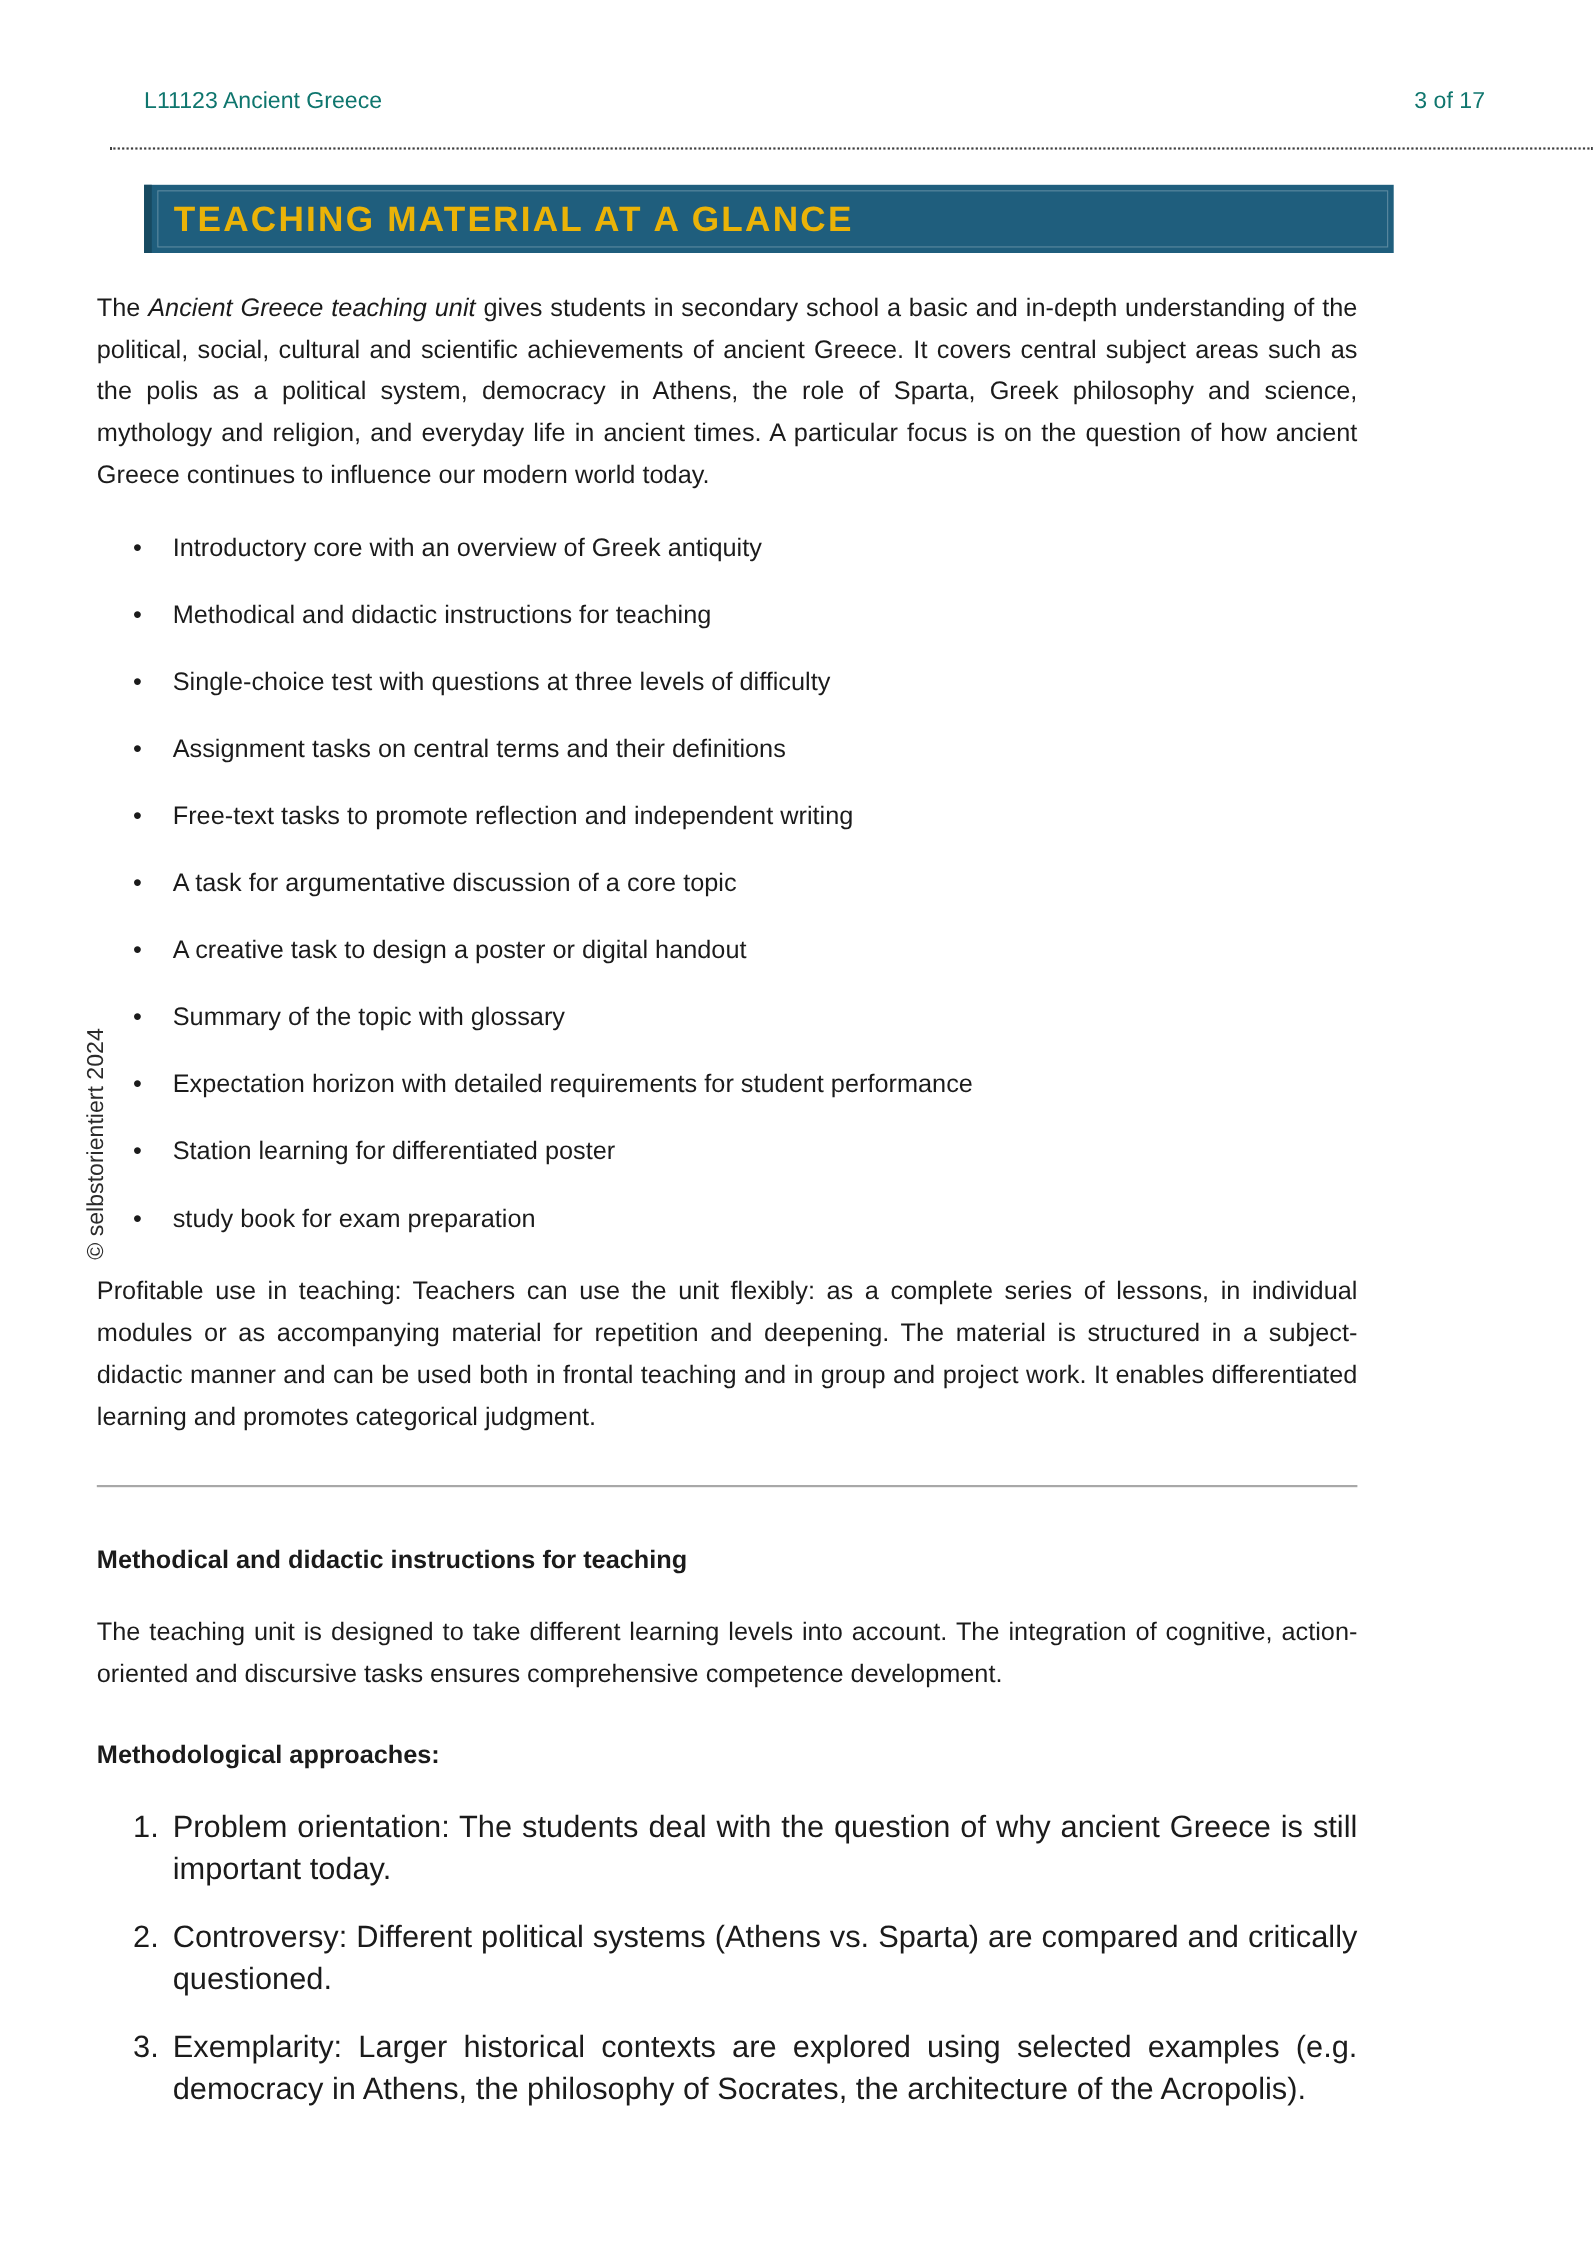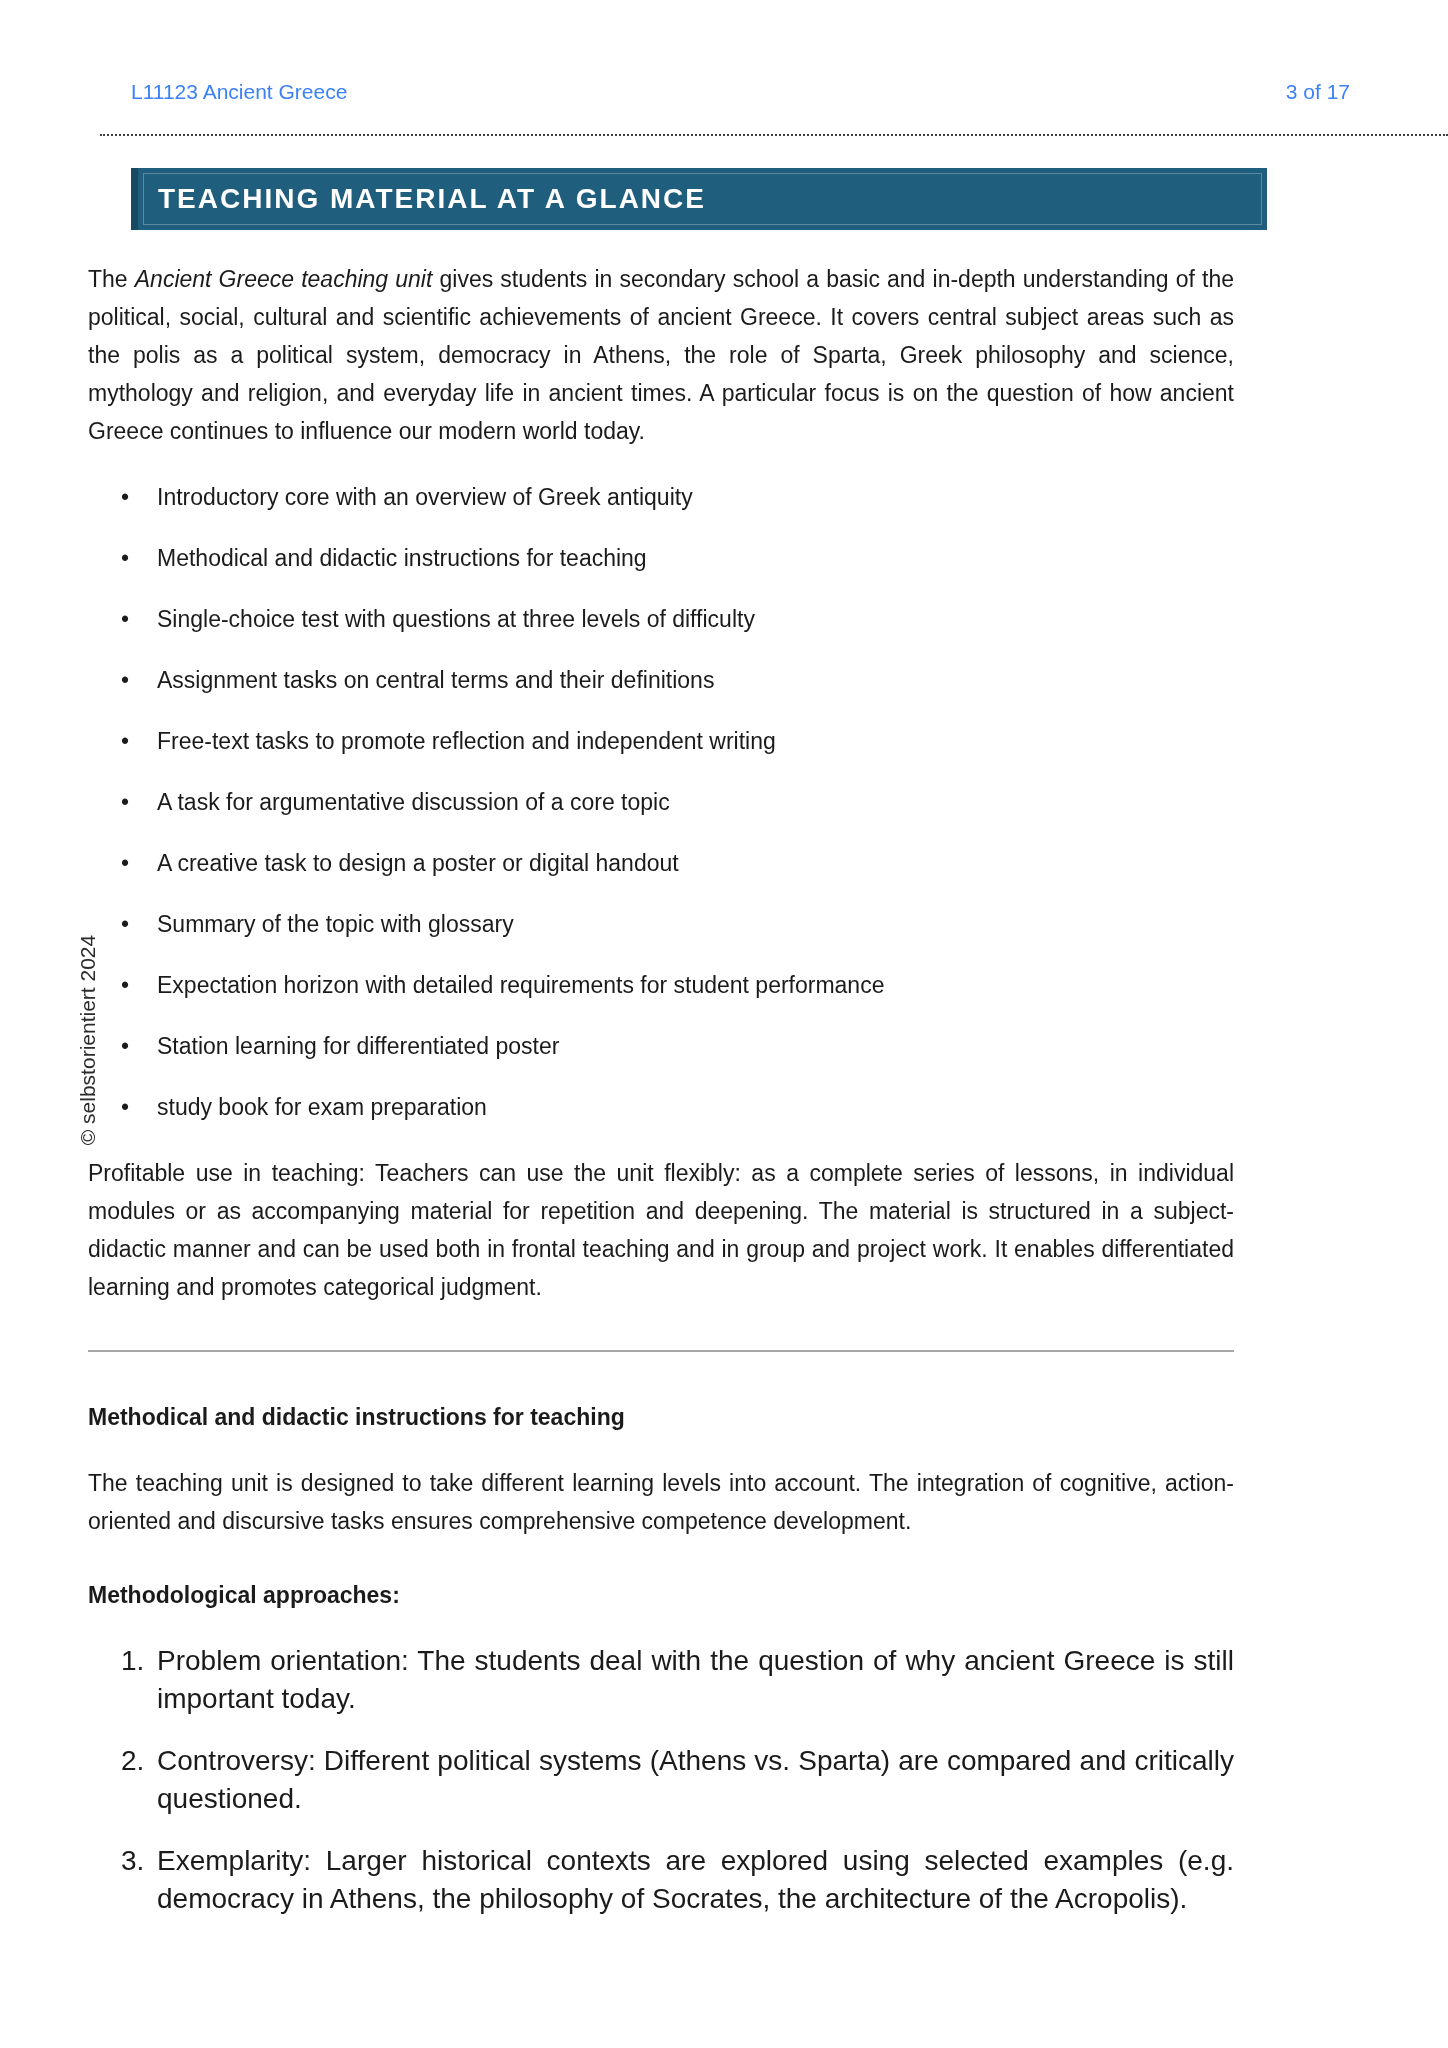--- a/index.html
+++ b/index.html
@@ -19,21 +19,21 @@
     border-bottom: 2px dotted #3f3f3f;
     padding-bottom: 30px;
   }
   .page-header-row {
     display: flex;
     justify-content: space-between;
     align-items: baseline;
     padding-left: 31px;
     padding-right: 98px;
     font-size: 21px;
-    color: #3b82f6;
+    color: #0f766e;
   }
 
   
   .banner {
     margin: 32px 0 0 131px;
     width: 1136px;
     height: 62px;
     background: #1f5e7d;
     border-left: 7px solid #174a61;
     box-sizing: border-box;
@@ -42,23 +42,23 @@
     position: relative;
   }
   .banner::after {
     content: "";
     position: absolute;
     inset: 5px;
     border: 1px solid rgba(255,255,255,0.28);
     pointer-events: none;
   }
   .banner-title {
-    color: #ffffff;
+    color: #eab308;
     font-weight: bold;
-    font-size: 28px;
+    font-size: 32px;
     letter-spacing: 2px;
     padding-left: 20px;
   }
 
   
   .content {
     margin-left: 88px;
     width: 1146px;
   }
   .para {

